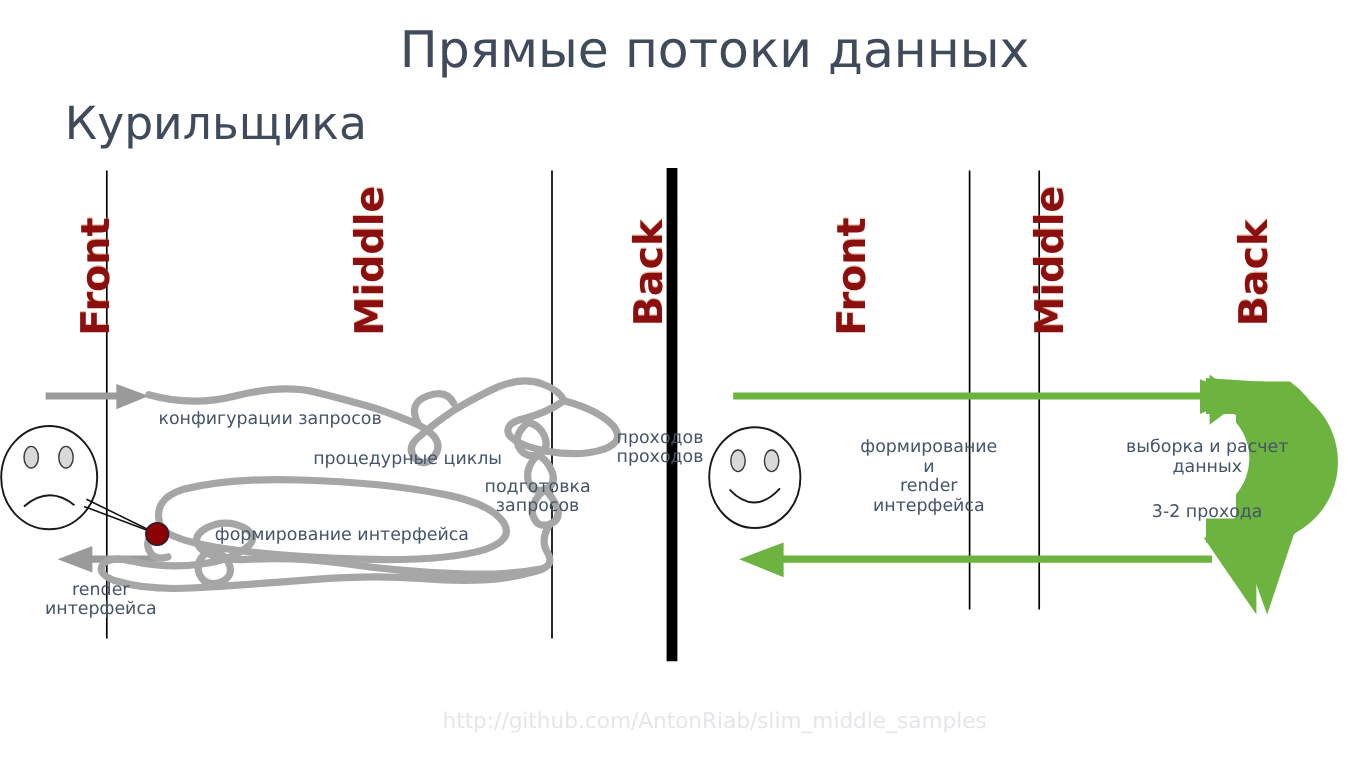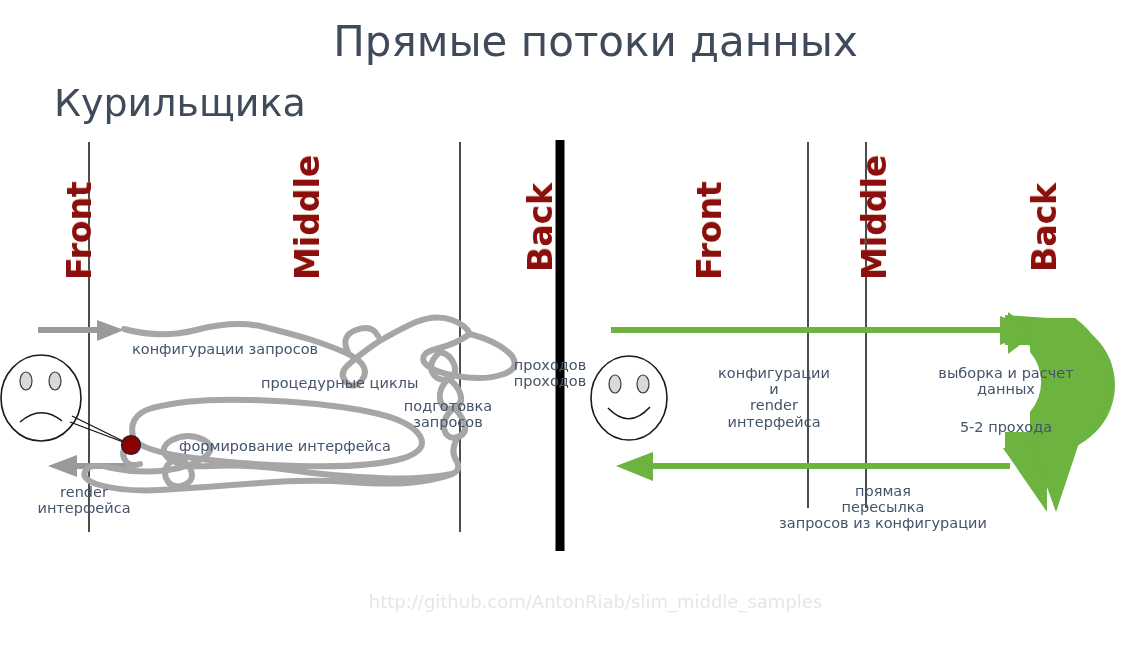--- a/index.html
+++ b/index.html
@@ -234,38 +234,33 @@
 
   <div class="txt note" style="left:145px; top:438px;">формирование интерфейса</div>
 
 
   <div class="txt note center" style="left:0px; top:484px; width:100px;">
     <div>render</div>
     <div>интерфейса</div>
   </div>
 
   <div class="txt note center" style="left:672px; top:365px; width:136px;">
-    <div>конфигурации</div>
+    <div>формирование</div>
     <div>и</div>
     <div>render</div>
     <div>интерфейса</div>
   </div>
 
   <div class="txt note center" style="left:890px; top:365px; width:164px;">
     <div>выборка и расчет</div>
     <div>данных</div>
   </div>
 
-  <div class="txt note center" style="left:898px; top:419px; width:148px;">5-2 прохода</div>
-
-  <div class="txt note center" style="left:738px; top:483px; width:222px;">
-    <div>прямая</div>
-    <div>пересылка</div>
-    <div>запросов из конфигурации</div>
-  </div>
+  <div class="txt note center" style="left:898px; top:419px; width:148px;">3-2 прохода</div>
+
 
   <svg style="position:absolute; left:120px; top:434px; width:24px; height:24px;" viewBox="0 0 24 24">
     <circle cx="11" cy="11" r="9.5" fill="#8b0000" stroke="#1f1f3a" stroke-width="1.2"></circle>
   </svg>
 
   <div class="txt" id="footer-url">http://github.com/AntonRiab/slim_middle_samples</div>
 
 </div>
 
 </body></html>

